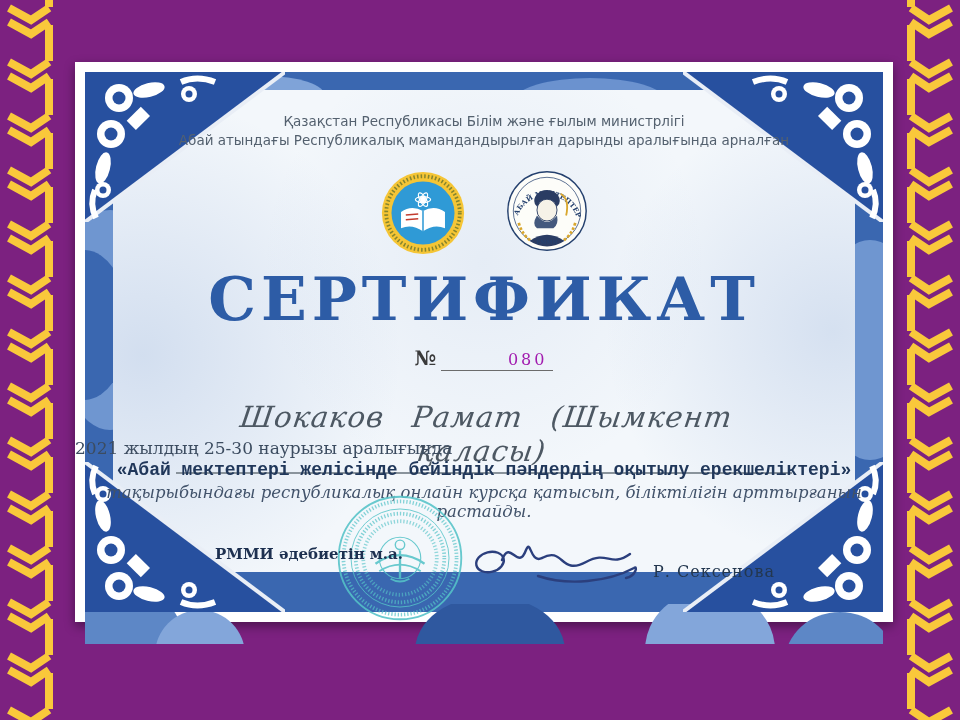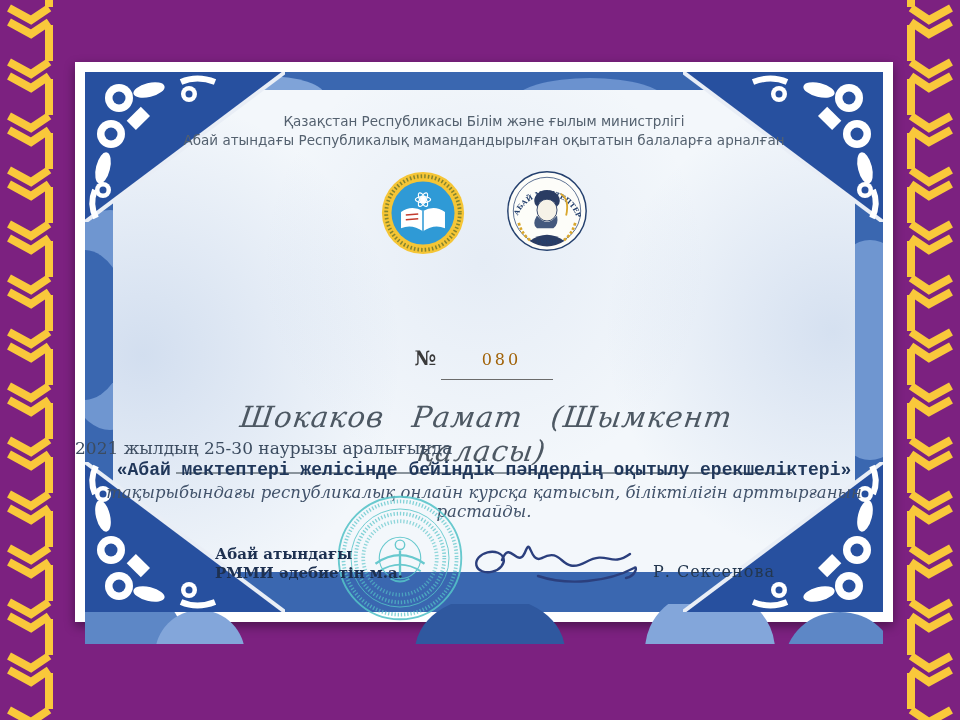--- a/index.html
+++ b/index.html
@@ -30,21 +30,21 @@
   .hdr{position:absolute;left:0;top:50px;width:100%;text-align:center;
        font-size:13.5px;line-height:19px;color:#54616f;}
   .logos{position:absolute;left:0;top:108px;width:100%;display:flex;justify-content:center;gap:40px;}
   .title{position:absolute;left:0;top:202px;width:100%;text-align:center;
          font-family:"DejaVu Serif",serif;font-weight:bold;font-size:60px;line-height:70px;
          color:#2d5ca6;letter-spacing:5px;}
   .numline{position:absolute;left:0;top:284px;width:100%;text-align:center;
            font-family:"DejaVu Serif",serif;color:#3a3a3a;}
   .numline .no{font-size:20px;font-weight:bold;}
   .numline .val{display:inline-block;min-width:92px;border-bottom:1.5px solid #6b6b6b;
-                font-size:16px;letter-spacing:3px;color:#a16207;padding:0 6px 10px 14px;text-align:center;}
+                font-size:16px;letter-spacing:3px;color:#a21caf;padding:0 6px 1px 14px;text-align:right;}
   .nameline{position:absolute;left:101px;top:338px;width:616px;text-align:center;
             border-bottom:2px solid #8a949c;padding-bottom:4px;
             font-family:"DejaVu Serif",serif;font-style:italic;font-size:29px;color:#4d5863;
             letter-spacing:1px;word-spacing:18px;}
   .nameline span{display:inline-block;transform:skewX(-8deg);}
   .body1{position:absolute;left:0;top:376px;width:100%;text-align:left;
          font-family:"DejaVu Serif",serif;font-size:17px;color:#3c4c60;}
   .body2{position:absolute;left:0;top:398px;width:100%;text-align:center;
          font-family:Liberation Mono, monospace;font-size:18px;font-weight:bold;color:#20375a;}
   .body3{position:absolute;left:0;top:421px;width:100%;text-align:center;
@@ -129,21 +129,21 @@
       </svg>
     <svg class="corner bl" viewBox="0 0 200 150">
         <use href="#cornart"></use>
       </svg>
     <svg class="corner br" viewBox="0 0 200 150">
         <use href="#cornart"></use>
       </svg>
 
     <div class="hdr">
       <div>Қазақстан Республикасы Білім және ғылым министрлігі</div>
-      <div>Абай атындағы Республикалық мамандандырылған оқытатын балаларға арналған</div>
+      <div>Абай атындағы Республикалық мамандандырылған дарынды аралығында арналған</div>
     </div>
 
     <div class="logos">
       <svg width="86" height="86" viewBox="0 0 90 90" xmlns="http://www.w3.org/2000/svg">
         <circle cx="45" cy="45" r="43" fill="#f5c535"></circle>
         <circle cx="45" cy="45" r="38.5" fill="none" stroke="#3a5a2a" stroke-width="4" stroke-dasharray="1.6,2.2" opacity=".6"></circle>
         <circle cx="45" cy="45" r="33" fill="#2f9ad6"></circle>
         <g>
           <path d="M22,44 Q33,36 45,43 L45,64 Q33,56 22,61 Z" fill="#fff"></path>
           <path d="M68,44 Q57,36 45,43 L45,64 Q57,56 68,61 Z" fill="#fff"></path>
@@ -167,20 +167,21 @@
         <path d="M76,58 q-4,14 -14,20" fill="none" stroke="#d9a72e" stroke-width="3" stroke-dasharray="3,2"></path>
         <path d="M60,26 q10,6 6,24" fill="none" stroke="#d9a72e" stroke-width="2"></path>
         <path d="M31,34 a14,12 0 0 1 28,0 q0,4 -3,6 l-22,0 q-3,-2 -3,-6z" fill="#2a3c63"></path>
         <ellipse cx="45" cy="44" rx="11" ry="12" fill="#f6f2e8" stroke="#2a3c63" stroke-width="1"></ellipse>
         <path d="M34,50 q11,14 22,0 q2,10 -4,14 l-18,0 q-6,-4 0,-14z" fill="#44597e"></path>
         <path d="M26,78 q19,-14 38,0 q-9,6 -19,6 q-10,0 -19,-6z" fill="#2a3c63"></path>
         <text x="45" y="81" text-anchor="middle" font-size="6" font-family="DejaVu Serif, serif" fill="#24406e" font-weight="bold">РММИ</text>
       </svg>
     </div>
 
+    <div class="title">СЕРТИФИКАТ</div>
 
     <div class="numline">
       <span class="no">№</span>
       <span class="val">080</span>
     </div>
 
     <div class="nameline">
       <span>Шокаков Рамат (Шымкент қаласы)</span>
     </div>
 
@@ -207,19 +208,18 @@
     <svg class="signature" viewBox="0 0 180 64" xmlns="http://www.w3.org/2000/svg">
       <g stroke="#2b3f7d" stroke-width="2.4" fill="none" stroke-linecap="round">
         <ellipse cx="22" cy="34" rx="14" ry="10" transform="rotate(-14 22 34)"></ellipse>
         <path d="M34,32 C42,10 50,44 58,22 C63,10 62,36 74,30"></path>
         <path d="M74,30 C96,18 92,48 118,34 C140,22 142,40 162,26"></path>
         <path d="M70,48 C100,58 140,54 166,40 C170,37 168,48 158,50"></path>
       </g>
     </svg>
 
     <div class="sig-role">
-      <div>Абай атындағы</div>
       <div>РММИ әдебиетін м.а.</div>
     </div>
     <div class="sig-name">Р. Сексенова</div>
 
   </div>
 </div>
 
 </body></html>

